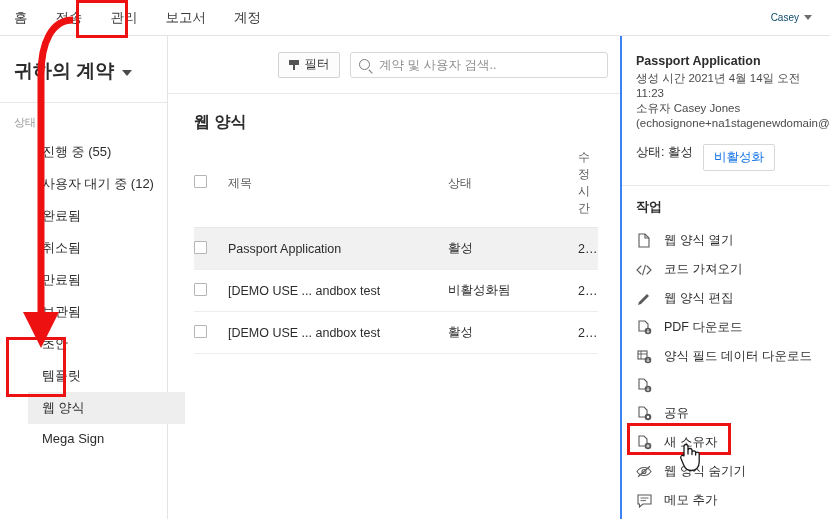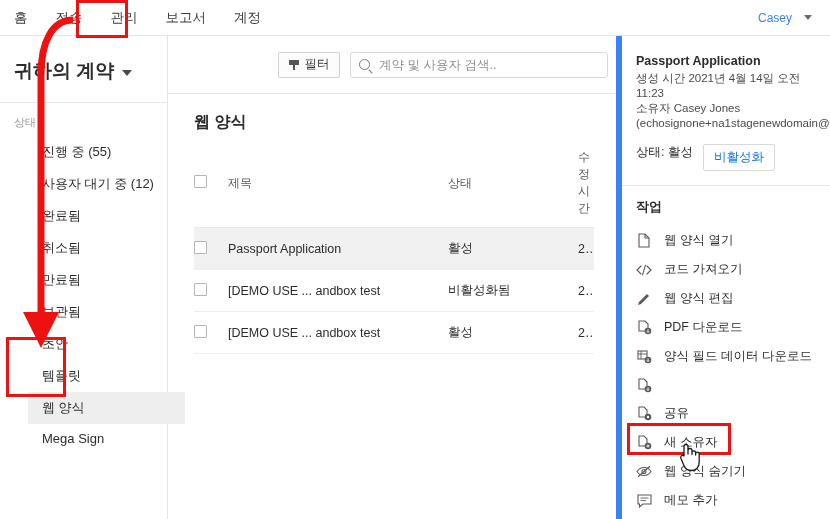--- a/index.html
+++ b/index.html
@@ -29,25 +29,25 @@
     font-size: 13.5px;
     color: #3a3a3a;
     padding: 0 14px;
     line-height: 36px;
     cursor: pointer;
     white-space: nowrap;
   }
   .nav-item:first-child { padding-left: 0; }
   .nav-spacer { flex: 1; }
   .user-menu {
-    font-size: 12px;
-    color: #3b82f6;
-    display: flex;
-    align-items: center;
-    gap: 12px;
+    font-size: 10px;
+    color: #0c4a6e;
+    display: flex;
+    align-items: center;
+    gap: 5px;
     cursor: pointer;
     padding-right: 4px;
   }
   .caret-down {
     width: 0; height: 0;
     border-left: 4px solid transparent;
     border-right: 4px solid transparent;
     border-top: 5px solid #6e6e6e;
     display: inline-block;
   }
@@ -93,21 +93,21 @@
     cursor: pointer;
     white-space: nowrap;
     margin-left: 28px;
   }
   .sb-item.selected { background: #eeeeee; width: 157px; }
 
   
   .center {
     flex: 1 1 auto;
     background: #fff;
-    border-right: 6px solid #3b82f6;
+    border-right: 2px solid #3b82f6;
     display: flex;
     flex-direction: column;
     min-width: 0;
   }
   .toolbar {
     height: 58px;
     border-bottom: 1px solid #e8e8e8;
     display: flex;
     align-items: center;
     justify-content: flex-start;

